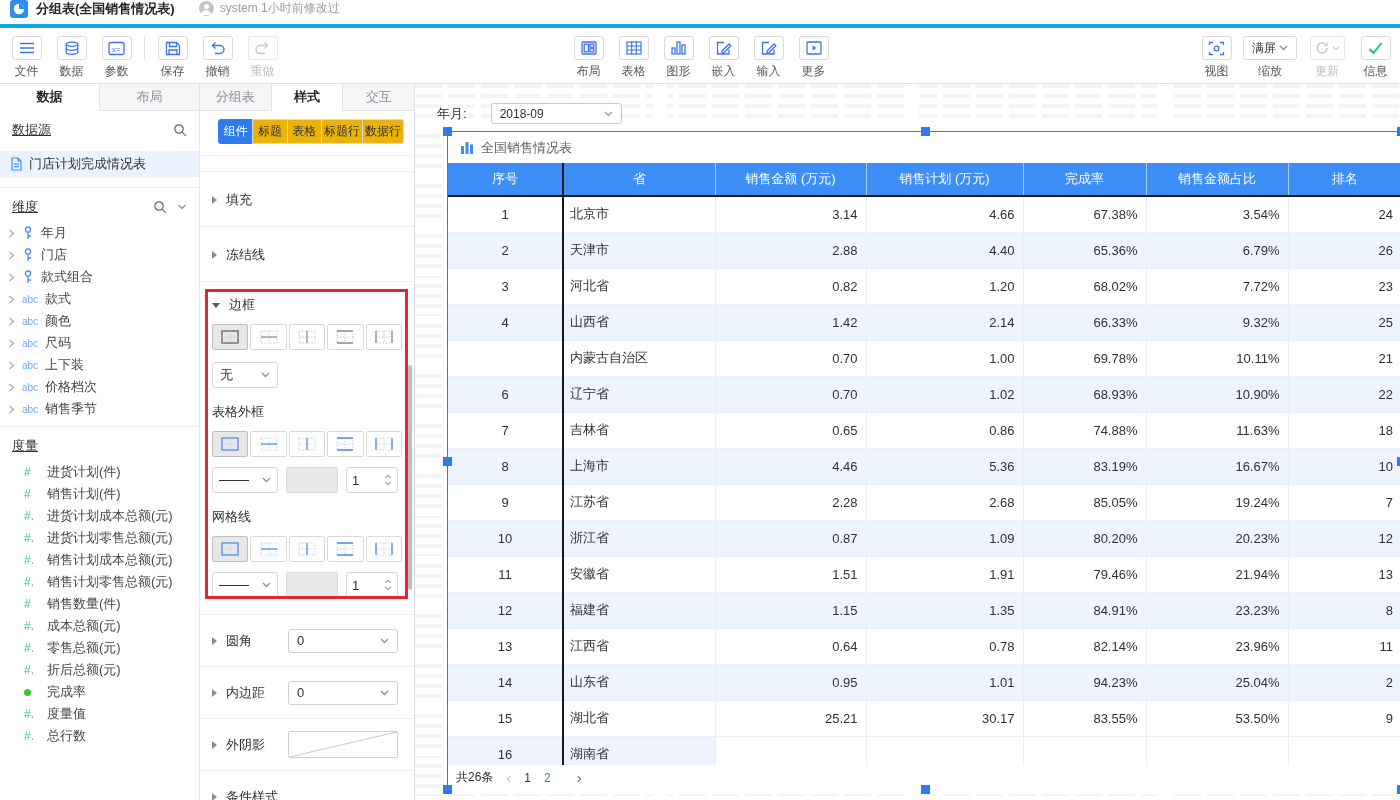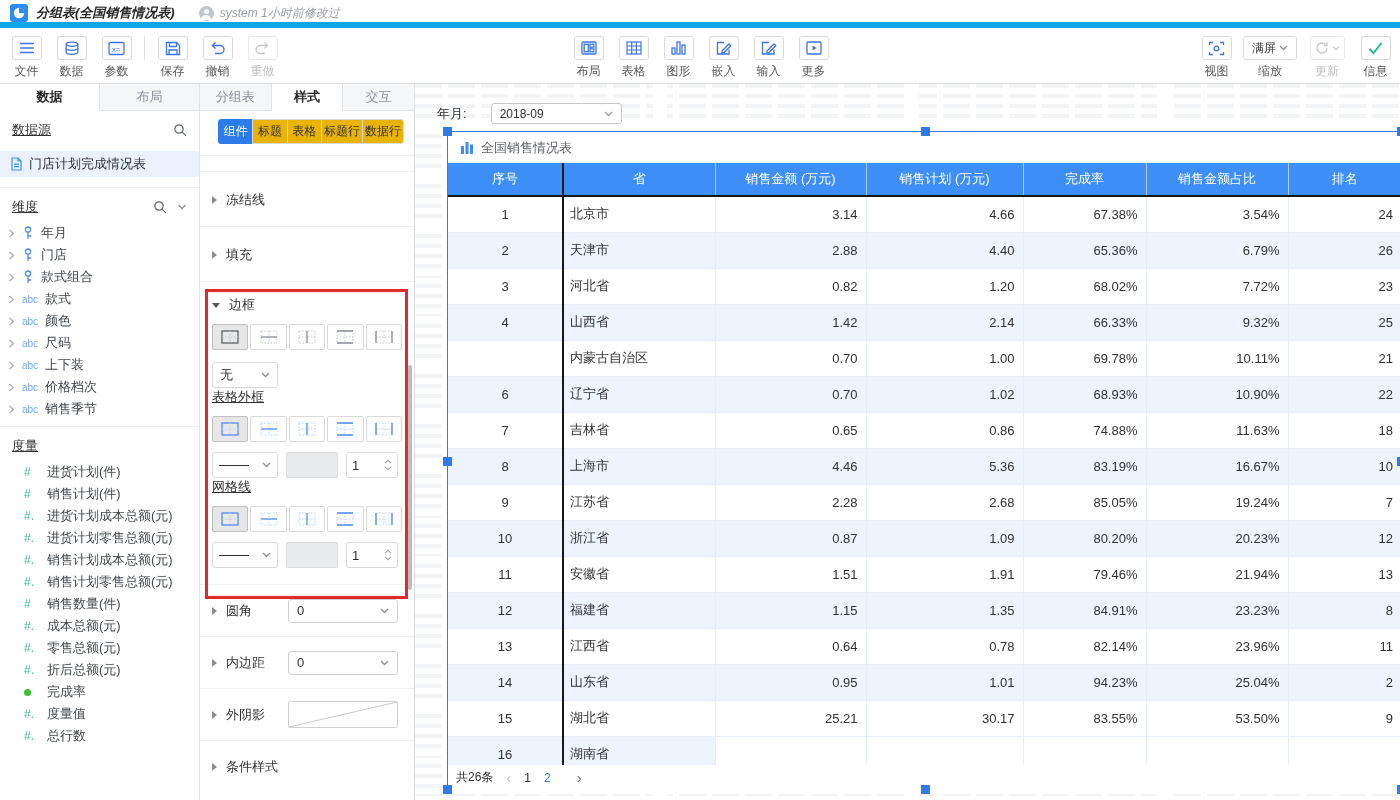--- a/index.html
+++ b/index.html
@@ -1,21 +1,21 @@
 <!DOCTYPE html>
 <html><head>
 <meta charset="utf-8">
 <style>
   * { box-sizing: border-box; margin: 0; padding: 0; }
   html,body { width:1400px; height:800px; overflow:hidden; }
   body { font-family:"Liberation Sans","DejaVu Sans",sans-serif; font-size:13px; color:#303133; background:#fff; position:relative; }
   svg { display:block; }
 
   
-  .titlebar { height:28px; display:flex; align-items:flex-end; padding-left:10px; border-bottom:6px solid #0ea5e9; background:#fff;font-style:italic; }
+  .titlebar { height:28px; display:flex; align-items:flex-start; padding-left:10px; border-bottom:4px solid #0ea5e9; background:#fff; }
   .app-title { font-weight:bold; font-size:13px; margin-left:8px; color:#262626; }
   .modified { display:flex; align-items:center; gap:6px; margin-left:24px; color:#9a9da3; font-size:12px; }
   .avatar { width:15px; height:15px; border-radius:50%; background:#c2c6cc; position:relative; }
   .avatar:before { content:""; position:absolute; left:5px; top:3px; width:5px; height:5px; border-radius:50%; background:#fff; }
   .avatar:after { content:""; position:absolute; left:2.5px; top:9px; width:10px; height:5px; border-radius:5px 5px 0 0; background:#fff; }
 
   
   .toolbar { position:relative; height:56px; border-bottom:1px solid #dfdfdf; background:#fff; }
   .tb-group { position:absolute; top:8px; display:flex; align-items:flex-start; }
   .tb-left { left:4px; } .tb-center { left:566px; } .tb-right { right:2px; }
@@ -61,21 +61,21 @@
   .caret-r { width:0; height:0; border-left:5px solid #8c8c8c; border-top:4px solid transparent; border-bottom:4px solid transparent; }
   .caret-d { width:0; height:0; border-top:5px solid #595959; border-left:4px solid transparent; border-right:4px solid transparent; }
   .sec.h55 { height:55px; } .sec.h55 .sec-head { height:55px; }
   .sec.h52 { height:52px; display:flex; align-items:center; justify-content:space-between; }
   .sec-border { padding:14px 12px 16px 12px; }
   .bd-row { display:flex; gap:2px; margin-top:10px; }
   .bd-btn { width:37px; height:26px; border:1px solid #d9d9d9; border-radius:2px; background:#fff; display:flex; align-items:center; justify-content:center; cursor:pointer; }
   .bd-btn.active { background:#e7e7e7; border-color:#bfbfbf; }
   .ctrl { height:26px; border:1px solid #d9d9d9; border-radius:3px; background:#fff; display:flex; align-items:center; cursor:pointer; }
   .sel-none { width:66px; margin-top:12px; justify-content:space-between; padding:0 7px; }
-  .sub-lbl { color:#303133;text-decoration:underline; }
+  .sub-lbl { margin-top:15px; color:#303133; }
   .ctrl-row { display:flex; gap:8px; margin-top:10px; align-items:center; }
   .sel-line { width:66px; justify-content:space-between; padding:0 6px; }
   .line-glyph { width:30px; height:0; border-top:1.5px solid #333; }
   .swatch { width:52px; height:26px; background:#e9eaeb; border:1px solid #dcdcdc; border-radius:2px; cursor:pointer; }
   .spin { width:52px; justify-content:space-between; padding:0 5px; }
   .spin-arrows { display:flex; flex-direction:column; gap:2px; }
   .mini-sel { width:110px; height:24px; border:1px solid #d0d0d0; border-radius:3px; background:#fff; display:flex; align-items:center; justify-content:space-between; padding:0 8px; cursor:pointer; margin-right:4px; }
   .shadow-box { width:110px; height:27px; border:1px solid #d0d0d0; border-radius:2px; background:#fff; margin-right:4px; cursor:pointer; }
   .red-box { position:absolute; left:5px; top:178px; width:203px; height:310px; border:3px solid #e5282d; z-index:6; pointer-events:none; }
   .sb-thumb { position:absolute; right:2px; top:254px; width:4px; height:225px; background:#bcbec2; border-radius:2px; z-index:7; cursor:pointer; }
@@ -575,27 +575,27 @@
       <div class="seg-btn">标题</div>
       <div class="seg-btn">表格</div>
       <div class="seg-btn">标题行</div>
       <div class="seg-btn">数据行</div>
     </div>
   <div class="spacer"></div>
 
   <div class="sec h55">
     <div class="sec-head">
         <span class="caret-r"></span>
-        <span>冻结线</span>
+        <span>填充</span>
       </div>
   </div>
   <div class="sec h55">
     <div class="sec-head">
         <span class="caret-r"></span>
-        <span>填充</span>
+        <span>冻结线</span>
       </div>
   </div>
 
   <div class="sec sec-border">
     <div class="sec-head">
       <span class="caret-d"></span>
       <span>边框</span>
     </div>
 
     <div class="bd-row">

